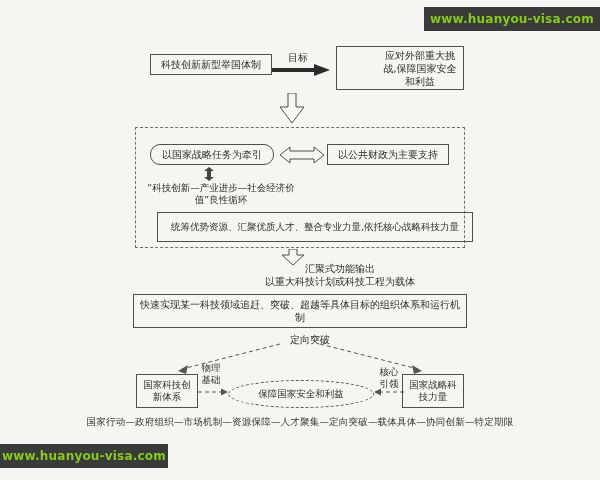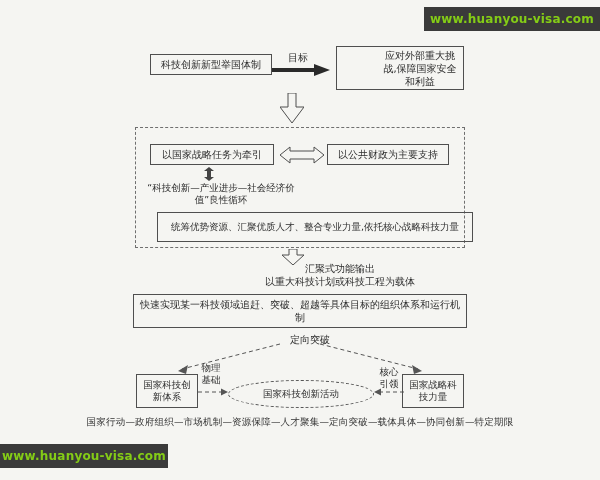--- a/index.html
+++ b/index.html
@@ -52,21 +52,21 @@
 </svg>
 
 <div class="abs box" style="left:336px; top:46px; width:128px; height:44px;padding-left:43px;">应对外部重大挑战,保障国家安全和利益</div>
 
 <svg class="abs" style="left:280px; top:93px;" width="24" height="30" viewBox="0 0 24 30">
   <polygon points="8,0 16,0 16,14 24,14 12,30 0,14 8,14" fill="#f5f5f2" stroke="#4f4f4f"></polygon>
 </svg>
 
 <div class="abs dashed-rect" style="left:135px; top:127px; width:330px; height:121px;"></div>
 
-<div class="abs box" style="left:150px; top:144px; width:124px; height:21px;">以国家战略任务为牵引</div>
+<div class="abs box" style="left:150px; top:144px; width:124px; height:21px;border-radius:10px;">以国家战略任务为牵引</div>
 
 <svg class="abs" style="left:280px; top:146px;" width="44" height="18" viewBox="0 0 44 18">
   <polygon points="0,9 10,1 10,5 34,5 34,1 44,9 34,17 34,13 10,13 10,17" fill="#f5f5f2" stroke="#4f4f4f"></polygon>
 </svg>
 
 <div class="abs box" style="left:327px; top:144px; width:122px; height:21px;">以公共财政为主要支持</div>
 
 <svg class="abs" style="left:204px; top:167px;" width="10" height="14" viewBox="0 0 10 14">
   <polygon points="5,0 10,4 7,4 7,10 10,10 5,14 0,10 3,10 3,4 0,4" fill="#444"></polygon>
 </svg>
@@ -98,19 +98,19 @@
     <polygon points="302,41 292,35 294,44"></polygon>
     <polygon points="108,62 101,58.5 101,65.5"></polygon>
     <polygon points="254,62 261,58.5 261,65.5"></polygon>
   </g>
 </svg>
 
 <div class="abs box" style="left:136px; top:374px; width:62px; height:34px; font-size:9.5px;">国家科技创新体系</div>
 
 <div class="abs small-lbl" style="left:198px; top:362px; width:26px;">物理基础</div>
 
-<div class="abs ellipse" style="left:228px; top:380px; width:146px; height:28px;">国家科技创新活动</div>
+<div class="abs ellipse" style="left:228px; top:380px; width:146px; height:28px;">保障国家安全和利益</div>
 
 <div class="abs small-lbl" style="left:376px; top:366px; width:26px;">核心引领</div>
 
 <div class="abs box" style="left:402px; top:374px; width:62px; height:34px; font-size:9.5px;">国家战略科技力量</div>
 
 <div class="abs caption" style="left:40px; top:416px; width:520px;">国家行动—政府组织—市场机制—资源保障—人才聚集—定向突破—载体具体—协同创新—特定期限</div>
 
 </body></html>

